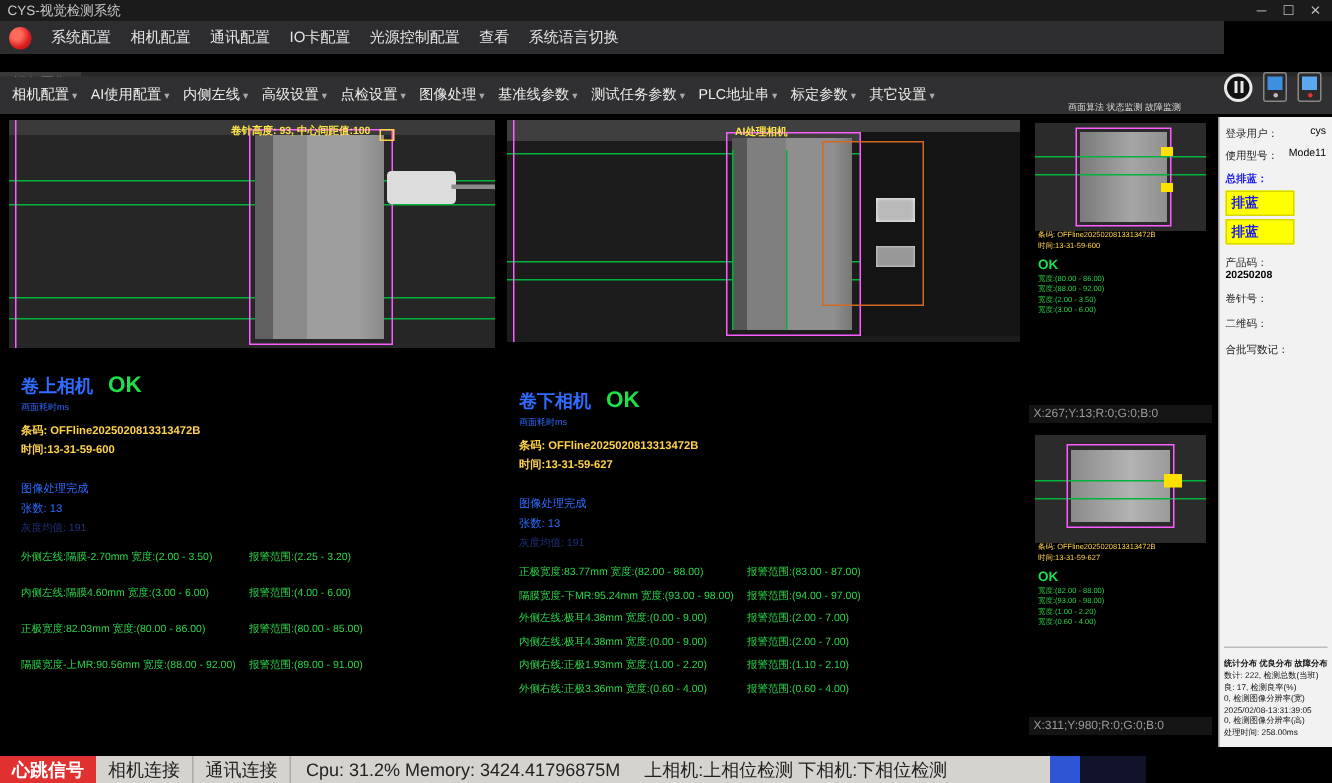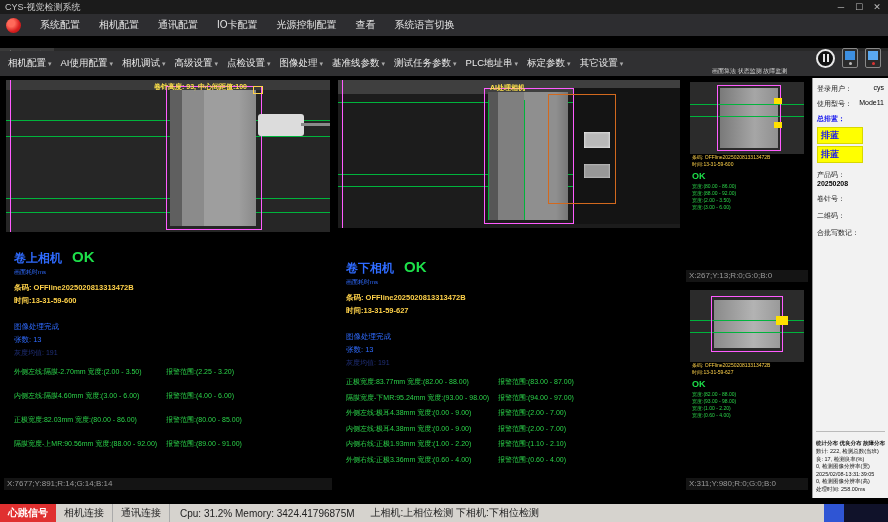--- a/index.html
+++ b/index.html
@@ -3,21 +3,21 @@
 <meta charset="utf-8">
 <style>
   * { margin:0; padding:0; box-sizing:border-box; }
   html,body { width:888px; height:522px; overflow:hidden; }
   body { position:relative; background:#000; font-family:"Liberation Sans","DejaVu Sans",sans-serif; }
 
   
   .titlebar { position:absolute; left:0; top:0; width:888px; height:14px; background:#1b1b1b; color:#c8c8c8; font-size:9px; line-height:14px; padding-left:5px; }
   .winbtns { position:absolute; right:2px; top:0; height:14px; display:flex; }
   .wbtn { width:18px; text-align:center; color:#bbb; font-size:9px; line-height:14px; cursor:default; }
-  .menubar { position:absolute; left:0; top:14px; width:888px; height:22px; background:#2d2d30; display:flex; align-items:center; gap:19px; color:#e4e4e4; font-size:10px; padding-left:6px; }
+  .menubar { position:absolute; left:0; top:14px; width:816px; height:22px; background:#2d2d30; display:flex; align-items:center; gap:13px; color:#e4e4e4; font-size:10px; padding-left:6px; }
   .logo { width:15px; height:15px; border-radius:50%; background:radial-gradient(circle at 35% 35%, #ff6a5a 0 25%, #d91f1f 60%, #a51212 100%); flex:0 0 auto; }
   .menu-item { cursor:default; }
   .tabrow { position:absolute; left:0; top:48px; width:888px; height:15px; background:#282828; color:#ddd; font-size:9px; line-height:15px; }
   .tab { display:inline-block; padding:0 9px; background:#3a3a3a; height:15px; }
   .toolbar { position:absolute; left:0; top:51px; width:888px; height:25px; background:#303032; display:flex; align-items:center; gap:9px; color:#ececec; font-size:9.5px; padding-left:8px; }
   .tool-item { display:flex; align-items:center; gap:2px; cursor:default; }
   .caret { font-size:7px; color:#aaa; }
 
   .icon-tray { position:absolute; left:816px; top:42px; width:70px; height:32px; display:flex; align-items:center; gap:7px; z-index:6; }
   .pause-btn { width:19px; height:19px; border:2px solid #e8e8e8; border-radius:50%; display:flex; align-items:center; justify-content:center; gap:2px; background:#111; }
@@ -95,21 +95,21 @@
   .pval { color:#000; }
   .pblue { color:#1a1aee; font-weight:bold; margin:4px 0 3px; }
   .ybox { width:46px; background:#ffff00; border:1px solid #d8d800; color:#1a1aee; font-weight:bold; font-size:9px; padding:1px 3px; margin:2px 0; }
   .plabel { margin-top:7px; }
   .pprod-val { font-weight:bold; color:#000; }
   .pdivider { position:absolute; left:3px; right:3px; bottom:66px; border-top:1px solid #bbb; }
   .pstats { position:absolute; left:3px; right:2px; bottom:5px; font-size:5.5px; line-height:7.5px; color:#111; }
   .pstats .hd { font-weight:bold; margin-bottom:1px; }
 
   
-  .statusbar { position:absolute; left:0; top:504px; width:888px; height:18px; background:#d6d3ce; display:flex; align-items:center; font-size:10px; color:#222; }
+  .statusbar { position:absolute; left:0; top:504px; width:764px; height:18px; background:#d6d3ce; display:flex; align-items:center; font-size:12px; color:#222; }
   .sb-heart { background:#e03030; color:#fff; height:18px; line-height:18px; padding:0 8px; font-weight:bold; }
   .sb-cell { height:18px; line-height:18px; padding:0 8px; border-right:1px solid #aaa; }
   .sb-cpu { margin-left:10px; }
   .sb-detect { margin-left:16px; }
   .sb-right { position:absolute; right:0; top:0; height:18px; display:flex; }
   .sb-blue { width:20px; height:18px; background:#2f55d4; }
   .sb-dark { width:44px; height:18px; background:#10122a; }
 </style>
 </head>
 <body>
@@ -141,21 +141,21 @@
 <div class="toolbar">
   <span class="tool-item">
       <span>相机配置</span>
       <span class="caret">▾</span>
     </span>
   <span class="tool-item">
       <span>AI使用配置</span>
       <span class="caret">▾</span>
     </span>
   <span class="tool-item">
-      <span>相机调试</span>
+      <span>内侧左线</span>
       <span class="caret">▾</span>
     </span>
   <span class="tool-item">
       <span>高级设置</span>
       <span class="caret">▾</span>
     </span>
   <span class="tool-item">
       <span>点检设置</span>
       <span class="caret">▾</span>
     </span>
@@ -240,21 +240,20 @@
       <div class="mrow">
           <span class="mtext">正极宽度:82.03mm 宽度:(80.00 - 86.00)</span>
           <span class="malarm">报警范围:(80.00 - 85.00)</span>
         </div>
       <div class="mrow">
           <span class="mtext">隔膜宽度-上MR:90.56mm 宽度:(88.00 - 92.00)</span>
           <span class="malarm">报警范围:(89.00 - 91.00)</span>
         </div>
     </div>
   </div>
-  <div class="coords">X:7677;Y:891;R:14;G:14;B:14</div>
 </div>
 
 <div class="view view-right">
   <div class="ia">
     <div class="s band" style="height:14px;background:#3f3f3f"></div>
     <div class="s gl" style="top:22px"></div>
     <div class="s gl" style="top:94px"></div>
     <div class="s gl" style="top:106px"></div>
     <div class="s vmag"></div>
     <div class="s darkzone"></div>

